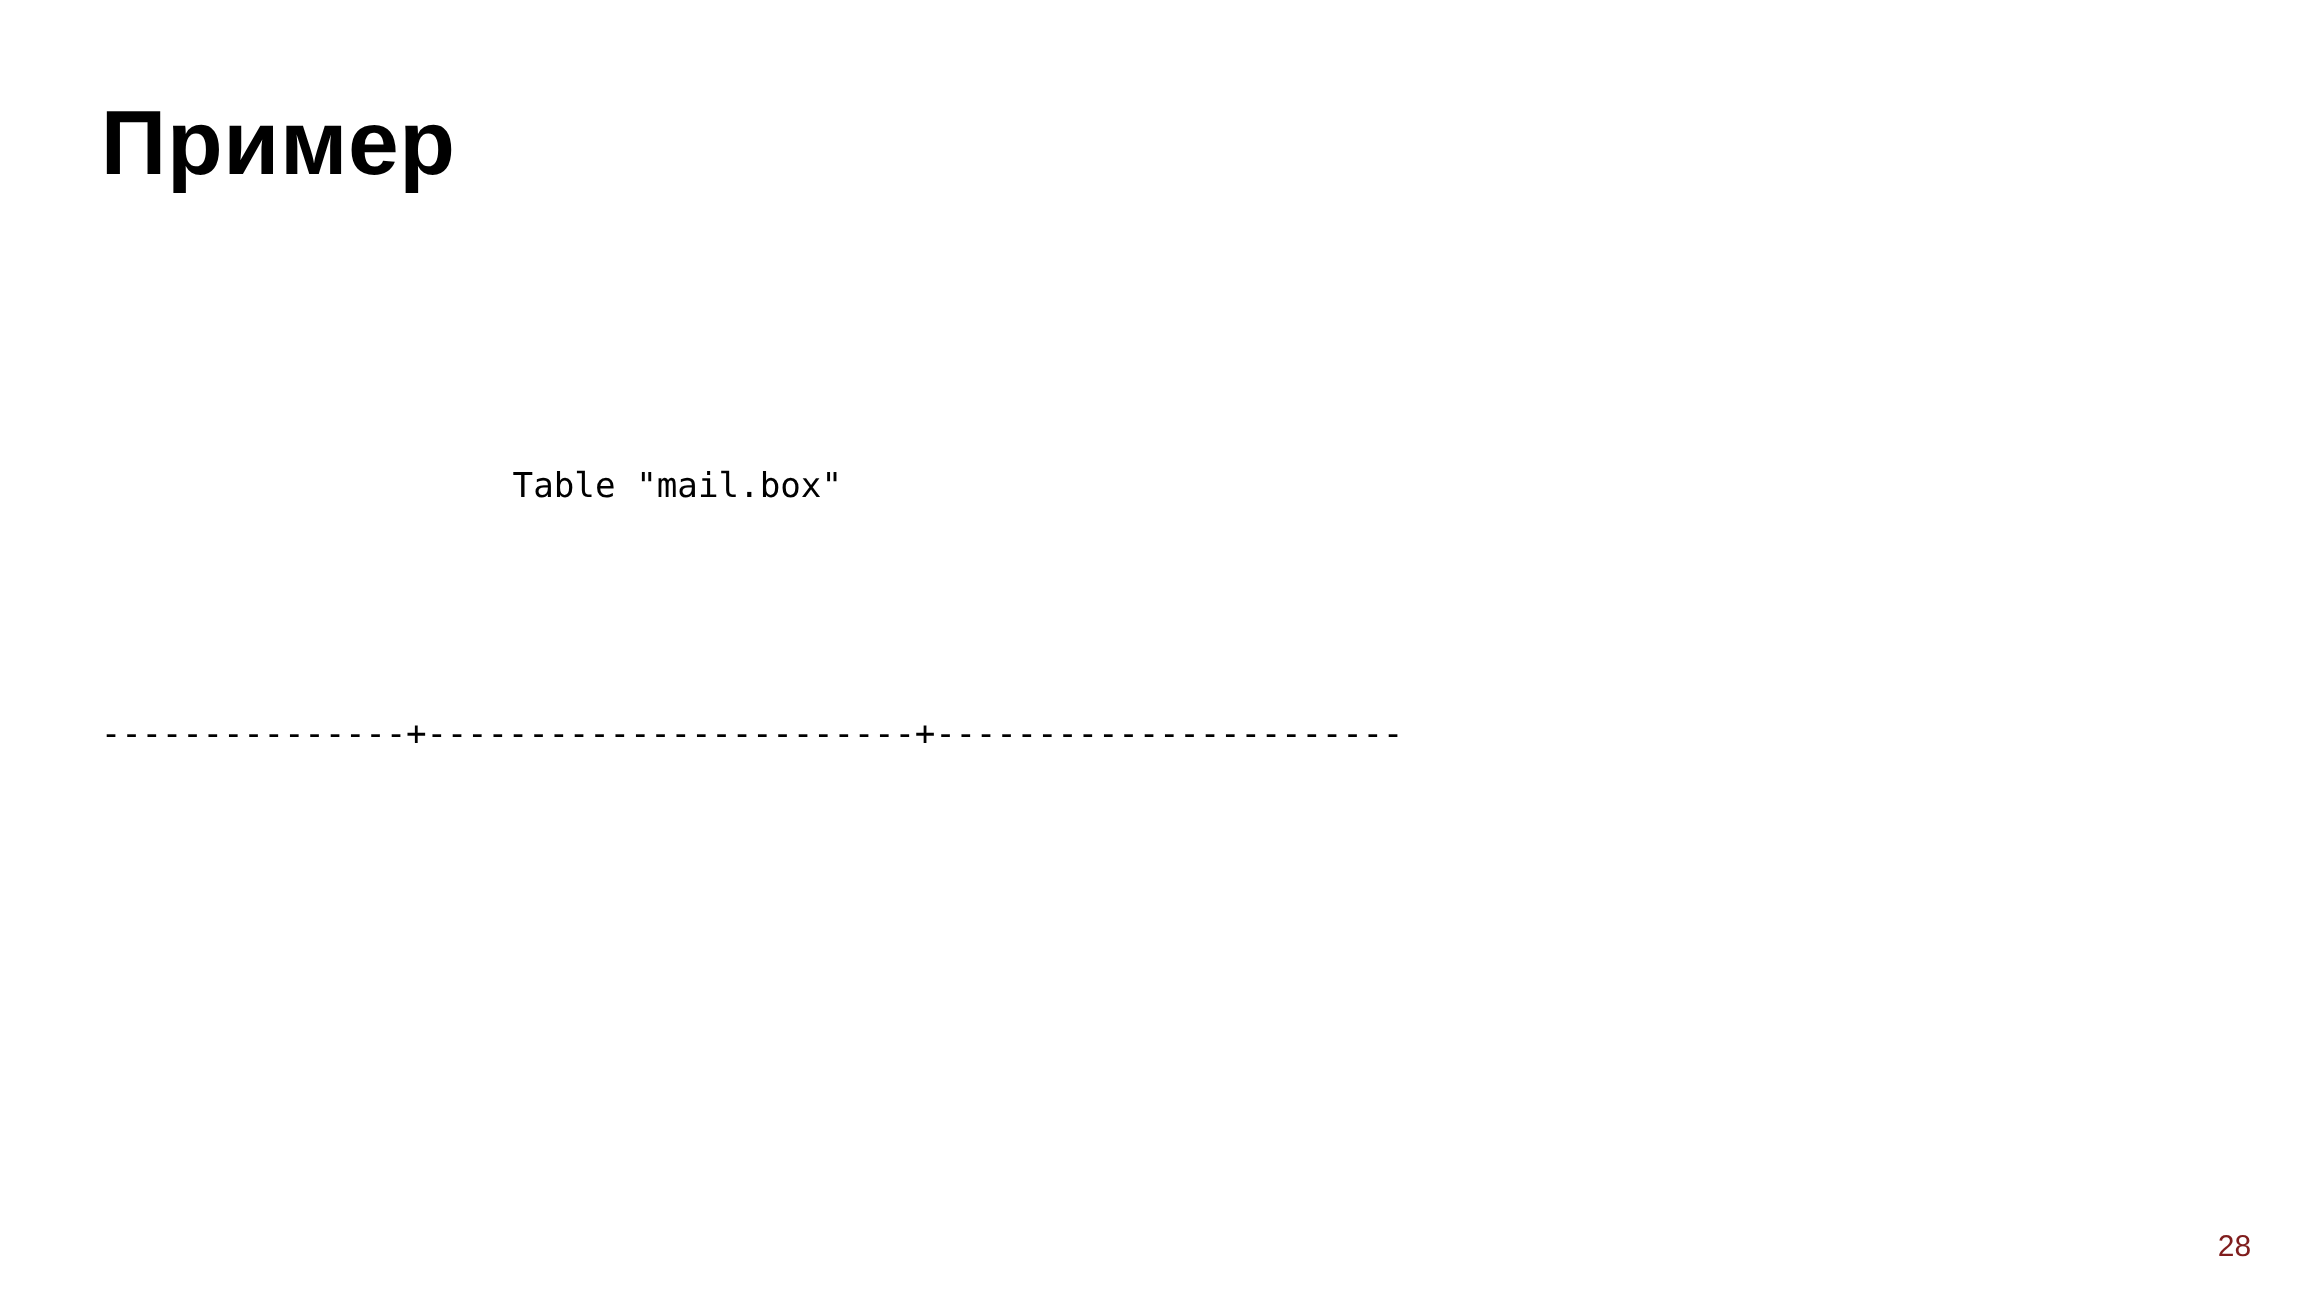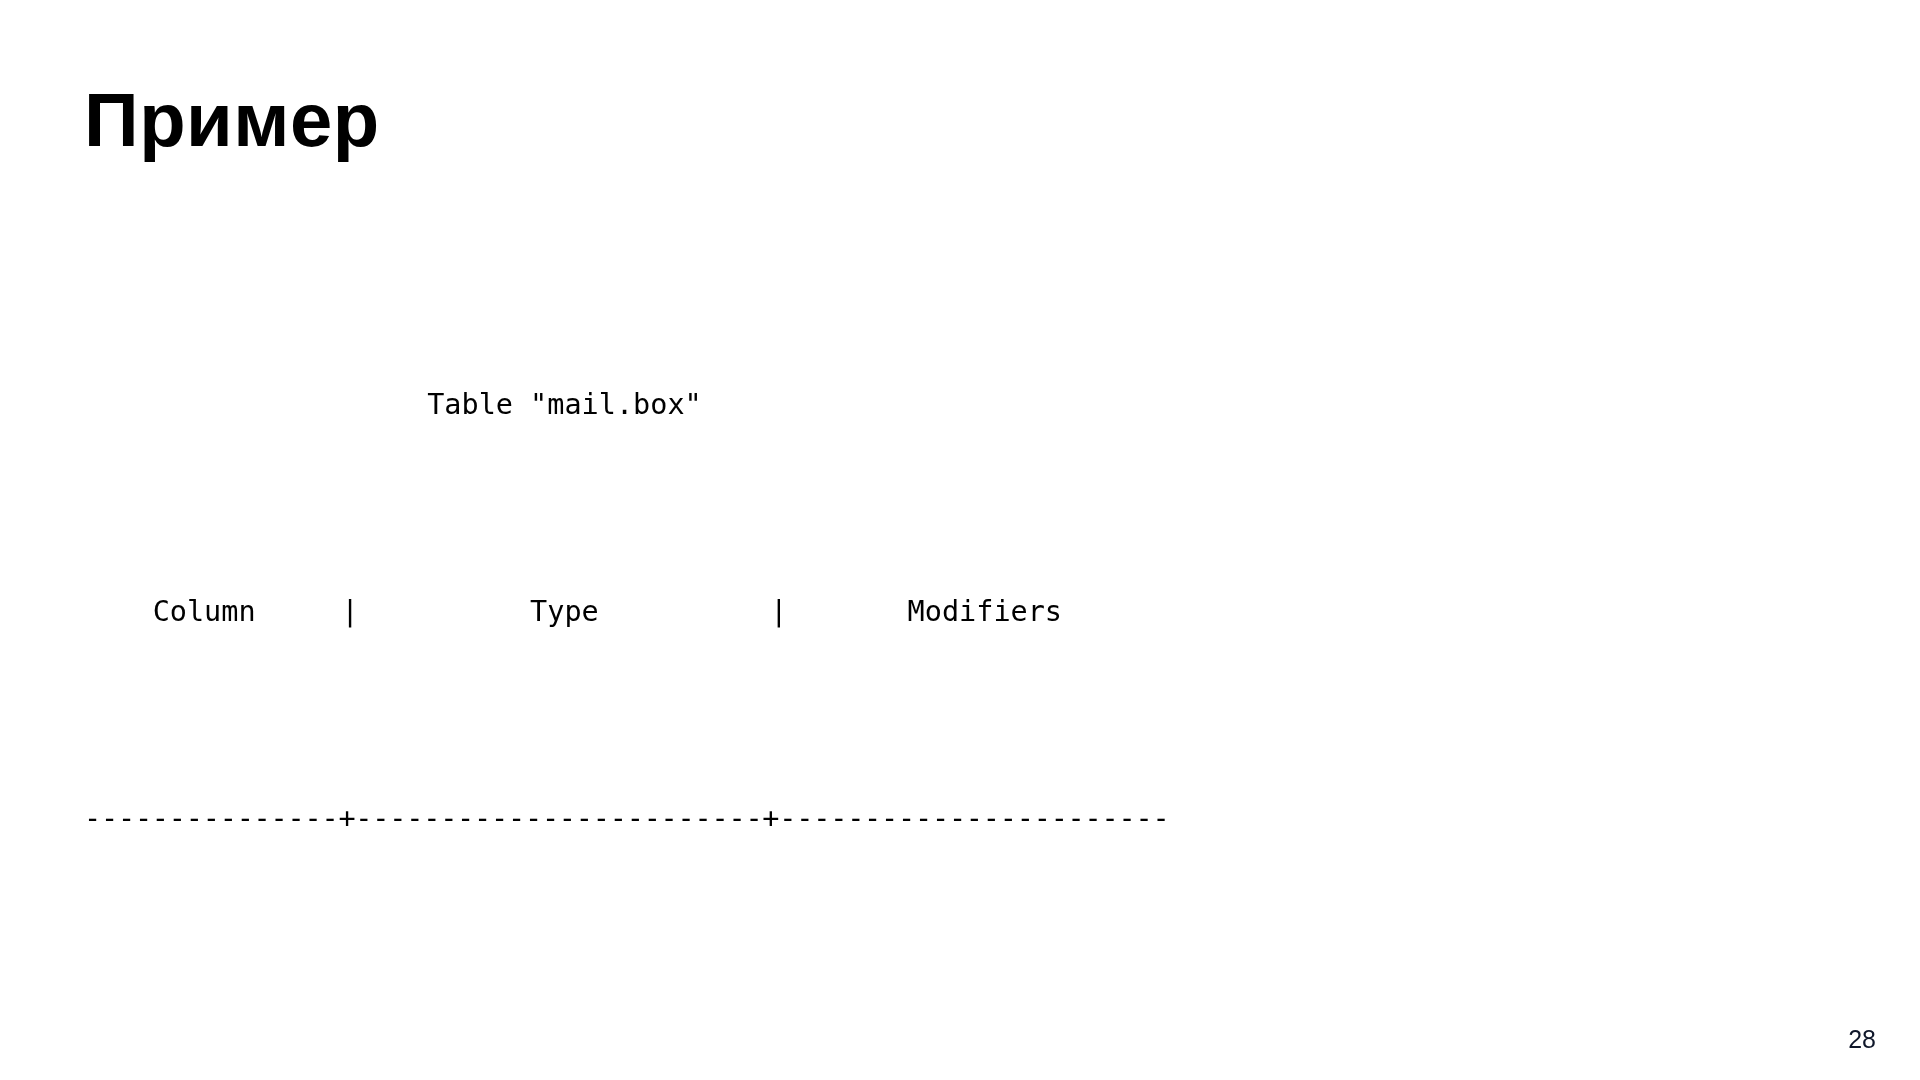--- a/index.html
+++ b/index.html
@@ -55,34 +55,33 @@
   .term-line.rule {
     letter-spacing: -0.2px;
   }
 
   .page-number {
     position: absolute;
     right: 44px;
     bottom: 26px;
     font-family: "Liberation Sans", sans-serif;
     font-size: 25px;
-    color: #0f172a;
+    color: #7f1d1d;
     white-space: pre;
   }
 </style>
 </head>
 <body>
 
 <div class="slide">
 
   <div class="slide-title">Пример</div>
 
   <div class="terminal-block">
     <span class="term-line">                    Table "mail.box"</span>
-    <span class="term-line">    Column     |          Type          |       Modifiers</span>
     <span class="term-line rule">---------------+------------------------+-----------------------</span>
     
     
     
     
     
     
     
   </div>
 

